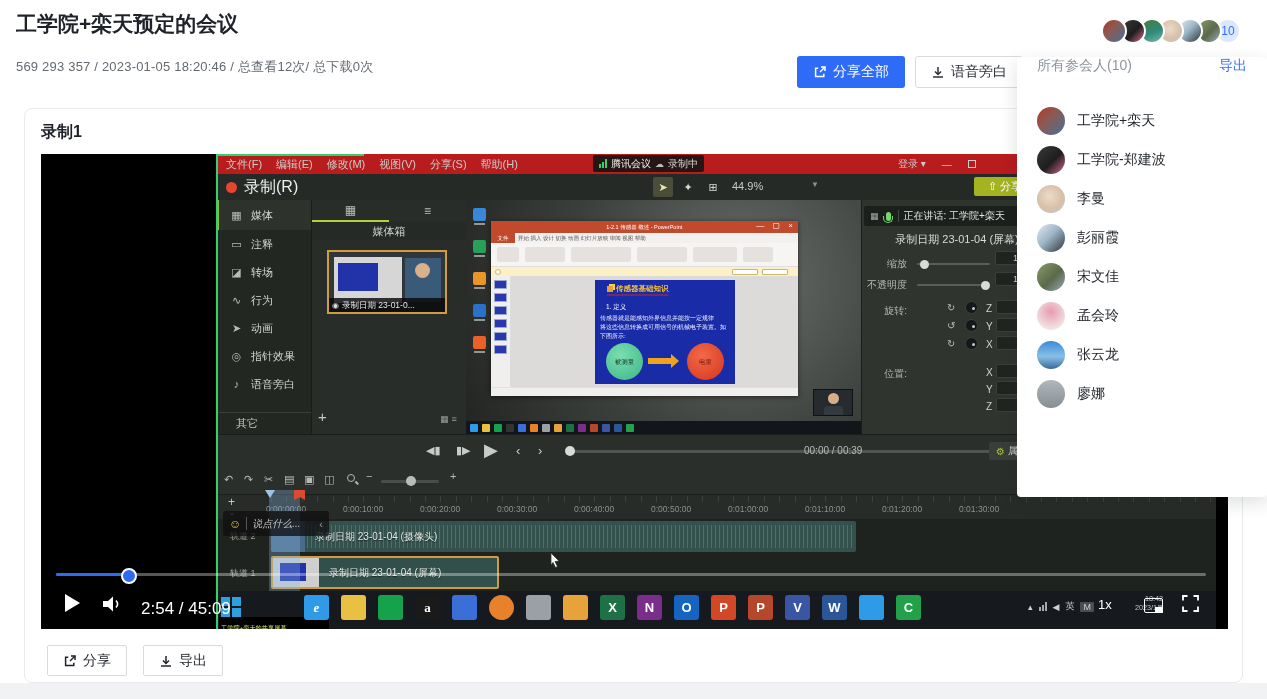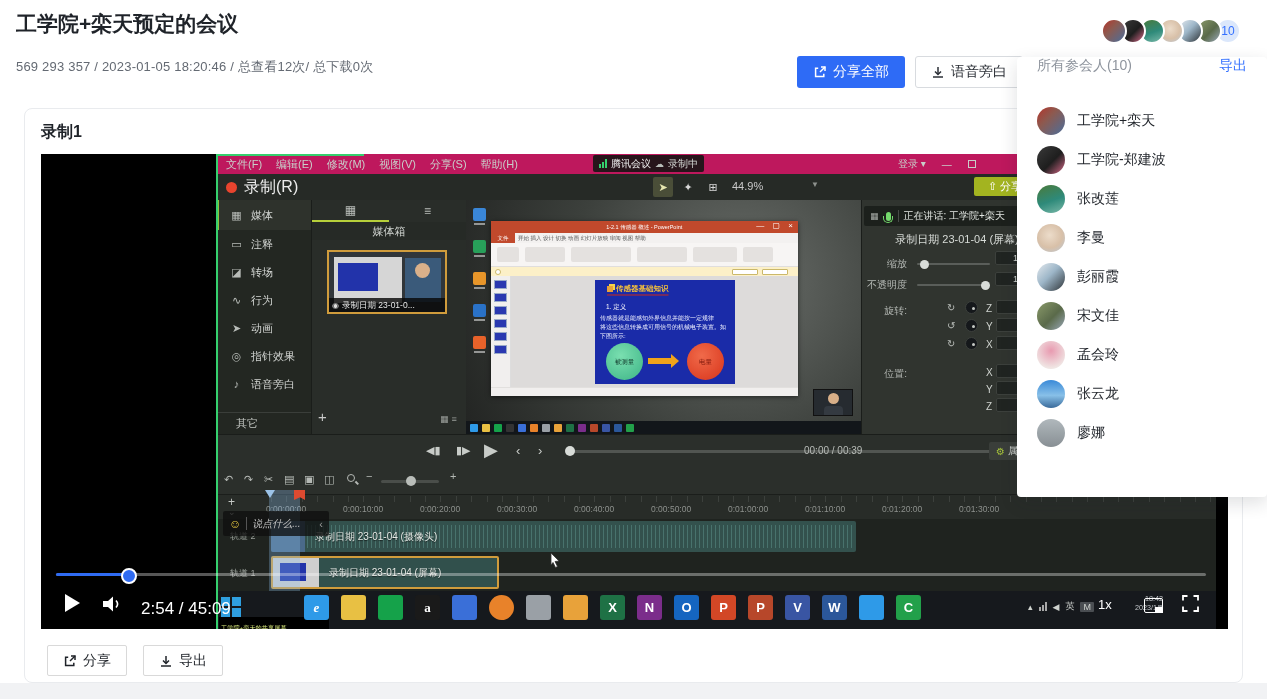--- a/index.html
+++ b/index.html
@@ -41,21 +41,21 @@
   .rec-title{left:16px;top:13px;font-size:16px;font-weight:700;color:#1f2329;}
   .video{left:16px;top:45px;width:1187px;height:475px;background:#000;overflow:hidden;}
   .actions{left:22px;top:536px;display:flex;gap:16px;}
   .act-btn{height:31px;padding:0 15px;border:1px solid #d9d9d9;border-radius:2px;background:#fff;font-size:14px;color:#1f2329;}
   .footer{left:0;top:683px;width:1267px;height:16px;background:#f1f2f4;}
   
   .screen{left:175px;top:0;width:1000px;height:475px;background:#20241f;}
   .screen *{box-sizing:border-box;}
   .gline{left:0;top:0;width:2px;height:475px;background:#35d06e;z-index:25;}
   .gseg{left:0;top:0;width:148px;height:2px;background:#35d06e;z-index:26;}
-  .menubar{left:0;top:0;width:1000px;height:20px;background:#be185d;display:flex;align-items:center;padding-left:10px;font-size:11px;color:#c9cdc9;}
+  .menubar{left:0;top:0;width:1000px;height:20px;background:#b91c1c;display:flex;align-items:center;padding-left:10px;font-size:11px;color:#c9cdc9;}
   .menubar span.mi{margin-right:14px;}
   .meet-pill{left:377px;top:1px;height:17px;display:flex;align-items:center;gap:4px;padding:0 6px;background:rgba(18,20,18,.88);border-radius:2px;z-index:3;}
   .sig{display:flex;align-items:flex-end;gap:1px;height:9px;}
   .sig i{display:block;width:2px;background:#35d06e;}
   .sig i:nth-child(1){height:4px;}.sig i:nth-child(2){height:6px;}.sig i:nth-child(3){height:9px;}
   .meet-pill .mt{font-size:10px;color:#ececec;}
   .meet-pill .cl{font-size:9px;color:#b9bdb9;}
   .meet-pill .rs{font-size:10px;color:#d6dad6;}
   .winctl{left:682px;top:0;height:20px;display:flex;align-items:center;gap:16px;font-size:10px;color:#c9cdc9;}
   .wbox{width:8px;height:8px;border:1px solid #c9cdc9;display:inline-block;}
@@ -252,24 +252,20 @@
     <div class="plist">
       <div class="prow">
           <span class="pav av1"></span>
           <span class="pname">工学院+栾天</span>
         </div>
       <div class="prow">
           <span class="pav av2"></span>
           <span class="pname">工学院-郑建波</span>
         </div>
       <div class="prow">
-          <span class="pav av3"></span>
-          <span class="pname">张改莲</span>
-        </div>
-      <div class="prow">
           <span class="pav av4"></span>
           <span class="pname">李曼</span>
         </div>
       <div class="prow">
           <span class="pav av5"></span>
           <span class="pname">彭丽霞</span>
         </div>
       <div class="prow">
           <span class="pav av6"></span>
           <span class="pname">宋文佳</span>

